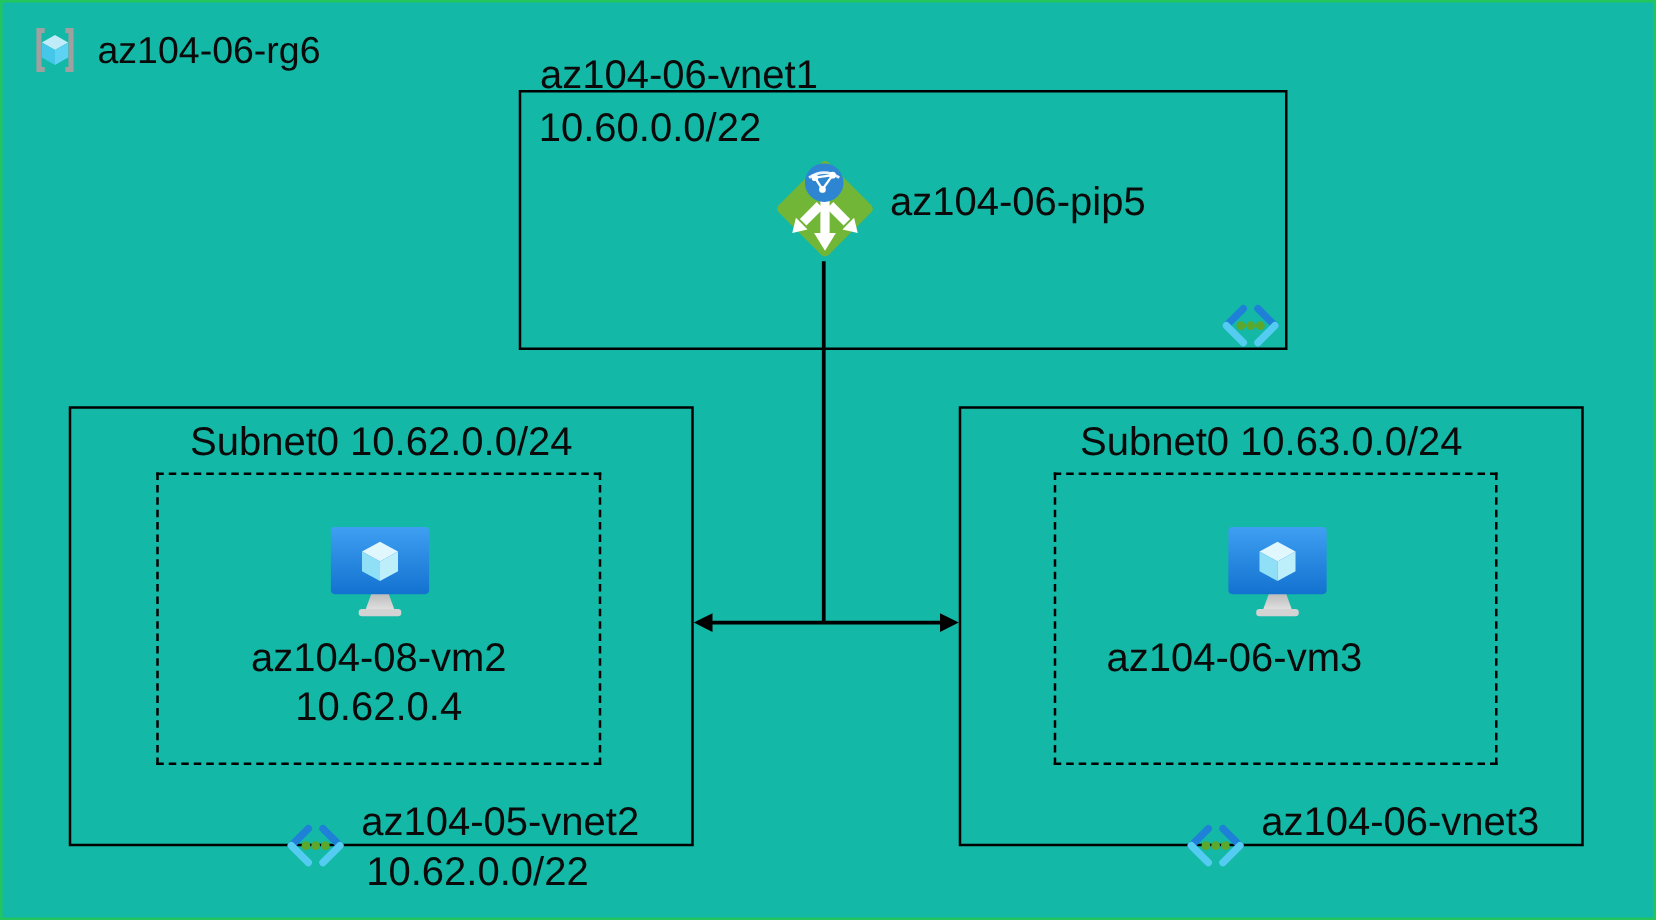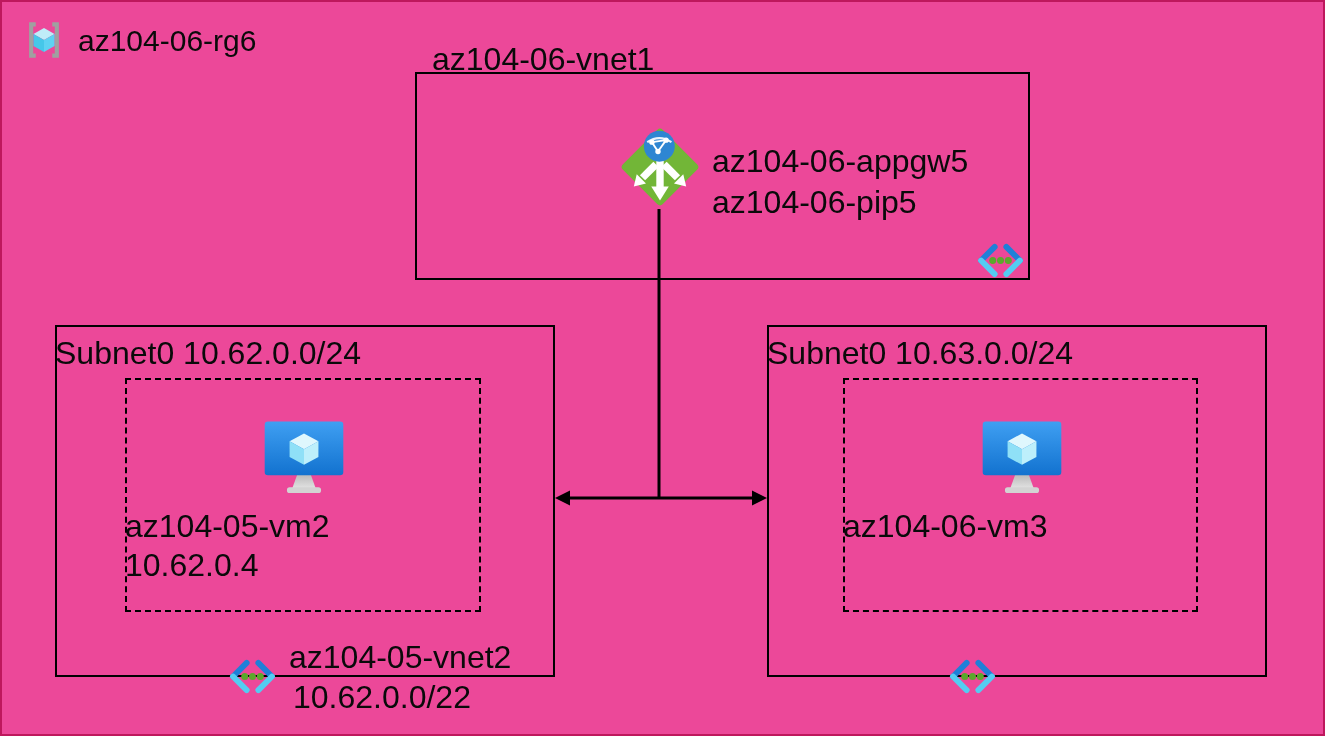--- a/index.html
+++ b/index.html
@@ -1,23 +1,23 @@
 <!DOCTYPE html>
 <html><head>
 <meta charset="utf-8">
 <style>
   html,body{margin:0;padding:0;background:#ffffff;}
   body{width:1325px;height:736px;position:relative;font-family:"Liberation Sans",sans-serif;color:#0a0a0a;}
-  .canvas{position:absolute;left:0;top:0;width:1325px;height:736px;border:2px solid #be185d;box-sizing:border-box;background:#ec4899;overflow:hidden;}
+  .canvas{position:absolute;left:0;top:0;width:1325px;height:736px;border:2px solid #22c55e;box-sizing:border-box;background:#14b8a6;overflow:hidden;}
   .abs{position:absolute;}
   .lbl{font-size:32px;white-space:nowrap;line-height:1.15;}
   .lbl-lg{font-size:30px;white-space:nowrap;}
   .solid-box{position:absolute;border:2px solid #000;box-sizing:border-box;background:transparent;}
   .dashed-box{position:absolute;border:2px dashed #000;box-sizing:border-box;}
-  .center{text-align:left;}
+  .center{text-align:center;}
   .connectors{position:absolute;left:0;top:0;pointer-events:none;}
   svg{display:block;}
 </style>
 </head>
 <body>
 
 <div class="canvas">
 
   <svg width="0" height="0" style="position:absolute" aria-hidden="true">
     <defs>
@@ -43,40 +43,40 @@
 
   <svg class="connectors" width="1325" height="736">
     <line x1="657" y1="207" x2="657" y2="496" stroke="#000" stroke-width="3"></line>
     <line x1="564" y1="496" x2="754" y2="496" stroke="#000" stroke-width="3"></line>
     <polygon points="553,496 568,488.5 568,503.5" fill="#000"></polygon>
     <polygon points="765,496 750,488.5 750,503.5" fill="#000"></polygon>
   </svg>
 
   <div class="solid-box" style="left:413px;top:70px;width:615px;height:208px"></div>
   <div class="abs lbl" style="left:430px;top:39px">az104-06-vnet1</div>
+  <div class="abs lbl" style="left:429px;top:82px">10.60.0.0/22</div>
 
   <svg class="abs" style="left:615px;top:122px" width="86" height="86" viewBox="0 0 64 64">
     <rect x="11" y="11" width="42" height="42" rx="3" transform="rotate(45 32 32)" fill="#72b637"></rect>
     <line x1="32" y1="27" x2="32" y2="49" stroke="#fff" stroke-width="5.5"></line>
     <polygon points="32,57 25.5,46.5 38.5,46.5" fill="#fff"></polygon>
     <line x1="29" y1="30" x2="19" y2="40" stroke="#fff" stroke-width="5.5"></line>
     <polygon points="12.5,46.5 21.6,44.3 14.7,37.4" fill="#fff"></polygon>
     <line x1="35" y1="30" x2="45" y2="40" stroke="#fff" stroke-width="5.5"></line>
     <polygon points="51.5,46.5 42.4,44.3 49.3,37.4" fill="#fff"></polygon>
     <circle cx="31.5" cy="16.5" r="11.5" fill="#2e86d2"></circle>
     <path d="M22.5 13.5 Q31.5 7.5 40.5 13.5" stroke="rgba(255,255,255,0.9)" stroke-width="1.6" fill="none"></path>
     <line x1="26" y1="13.5" x2="36.5" y2="12" stroke="#fff" stroke-width="1.4"></line>
     <line x1="36.5" y1="12" x2="30.5" y2="20.5" stroke="#fff" stroke-width="1.4"></line>
     <line x1="26" y1="13.5" x2="30.5" y2="20.5" stroke="#fff" stroke-width="1.4"></line>
     <circle cx="26" cy="13.5" r="2" fill="#fff"></circle>
     <circle cx="36.5" cy="12" r="2" fill="#fff"></circle>
     <circle cx="30.5" cy="20.5" r="2" fill="#fff"></circle>
   </svg>
   <div class="abs lbl" style="left:710px;top:139px;line-height:41px">
-    <div>az104-06-appgw5</div>
     <div>az104-06-pip5</div>
   </div>
 
   <svg class="abs" style="left:972px;top:241px" width="53" height="35" viewBox="0 0 54 36">
     <path d="M21 4 L7 18" stroke="#1f80d8" stroke-width="6" stroke-linecap="round"></path>
     <path d="M7 18 L21 32" stroke="#54ccf2" stroke-width="6" stroke-linecap="round"></path>
     <path d="M33 4 L47 18" stroke="#1f80d8" stroke-width="6" stroke-linecap="round"></path>
     <path d="M47 18 L33 32" stroke="#54ccf2" stroke-width="6" stroke-linecap="round"></path>
     <circle cx="19" cy="18" r="3.6" fill="#5ba82c"></circle>
     <circle cx="27" cy="18" r="3.6" fill="#5ba82c"></circle>
@@ -88,21 +88,21 @@
   <div class="dashed-box" style="left:123px;top:376px;width:356px;height:234px"></div>
 
   <svg class="abs" style="left:260px;top:417px" width="84" height="76" viewBox="0 0 64 58">
     <polygon points="27,42 37,42 41,53 23,53" fill="url(#vmStand)"></polygon>
     <rect x="19" y="52" width="26" height="4.5" rx="2" fill="#d3d3d3"></rect>
     <rect x="2" y="2" width="60" height="41" rx="2.5" fill="url(#vmScreen)"></rect>
     <polygon points="32,11 43,17 32,23 21,17" fill="#dff7fd"></polygon>
     <polygon points="21,17 32,23 32,35 21,29" fill="#8fe0f7"></polygon>
     <polygon points="43,17 32,23 32,35 43,29" fill="#bdeffb"></polygon>
   </svg>
-  <div class="abs lbl center" style="left:123px;top:506px;width:356px">az104-05-vm2</div>
+  <div class="abs lbl center" style="left:123px;top:506px;width:356px">az104-08-vm2</div>
   <div class="abs lbl center" style="left:123px;top:545px;width:356px">10.62.0.4</div>
 
   <svg class="abs" style="left:224px;top:657px" width="53" height="35" viewBox="0 0 54 36">
     <path d="M21 4 L7 18" stroke="#1f80d8" stroke-width="6" stroke-linecap="round"></path>
     <path d="M7 18 L21 32" stroke="#54ccf2" stroke-width="6" stroke-linecap="round"></path>
     <path d="M33 4 L47 18" stroke="#1f80d8" stroke-width="6" stroke-linecap="round"></path>
     <path d="M47 18 L33 32" stroke="#54ccf2" stroke-width="6" stroke-linecap="round"></path>
     <circle cx="19" cy="18" r="3.6" fill="#5ba82c"></circle>
     <circle cx="27" cy="18" r="3.6" fill="#5ba82c"></circle>
     <circle cx="35" cy="18" r="3.6" fill="#5ba82c"></circle>
@@ -126,14 +126,15 @@
 
   <svg class="abs" style="left:944px;top:657px" width="53" height="35" viewBox="0 0 54 36">
     <path d="M21 4 L7 18" stroke="#1f80d8" stroke-width="6" stroke-linecap="round"></path>
     <path d="M7 18 L21 32" stroke="#54ccf2" stroke-width="6" stroke-linecap="round"></path>
     <path d="M33 4 L47 18" stroke="#1f80d8" stroke-width="6" stroke-linecap="round"></path>
     <path d="M47 18 L33 32" stroke="#54ccf2" stroke-width="6" stroke-linecap="round"></path>
     <circle cx="19" cy="18" r="3.6" fill="#5ba82c"></circle>
     <circle cx="27" cy="18" r="3.6" fill="#5ba82c"></circle>
     <circle cx="35" cy="18" r="3.6" fill="#5ba82c"></circle>
   </svg>
+  <div class="abs lbl" style="left:1007px;top:637px">az104-06-vnet3</div>
 
 </div>
 
 </body></html>

